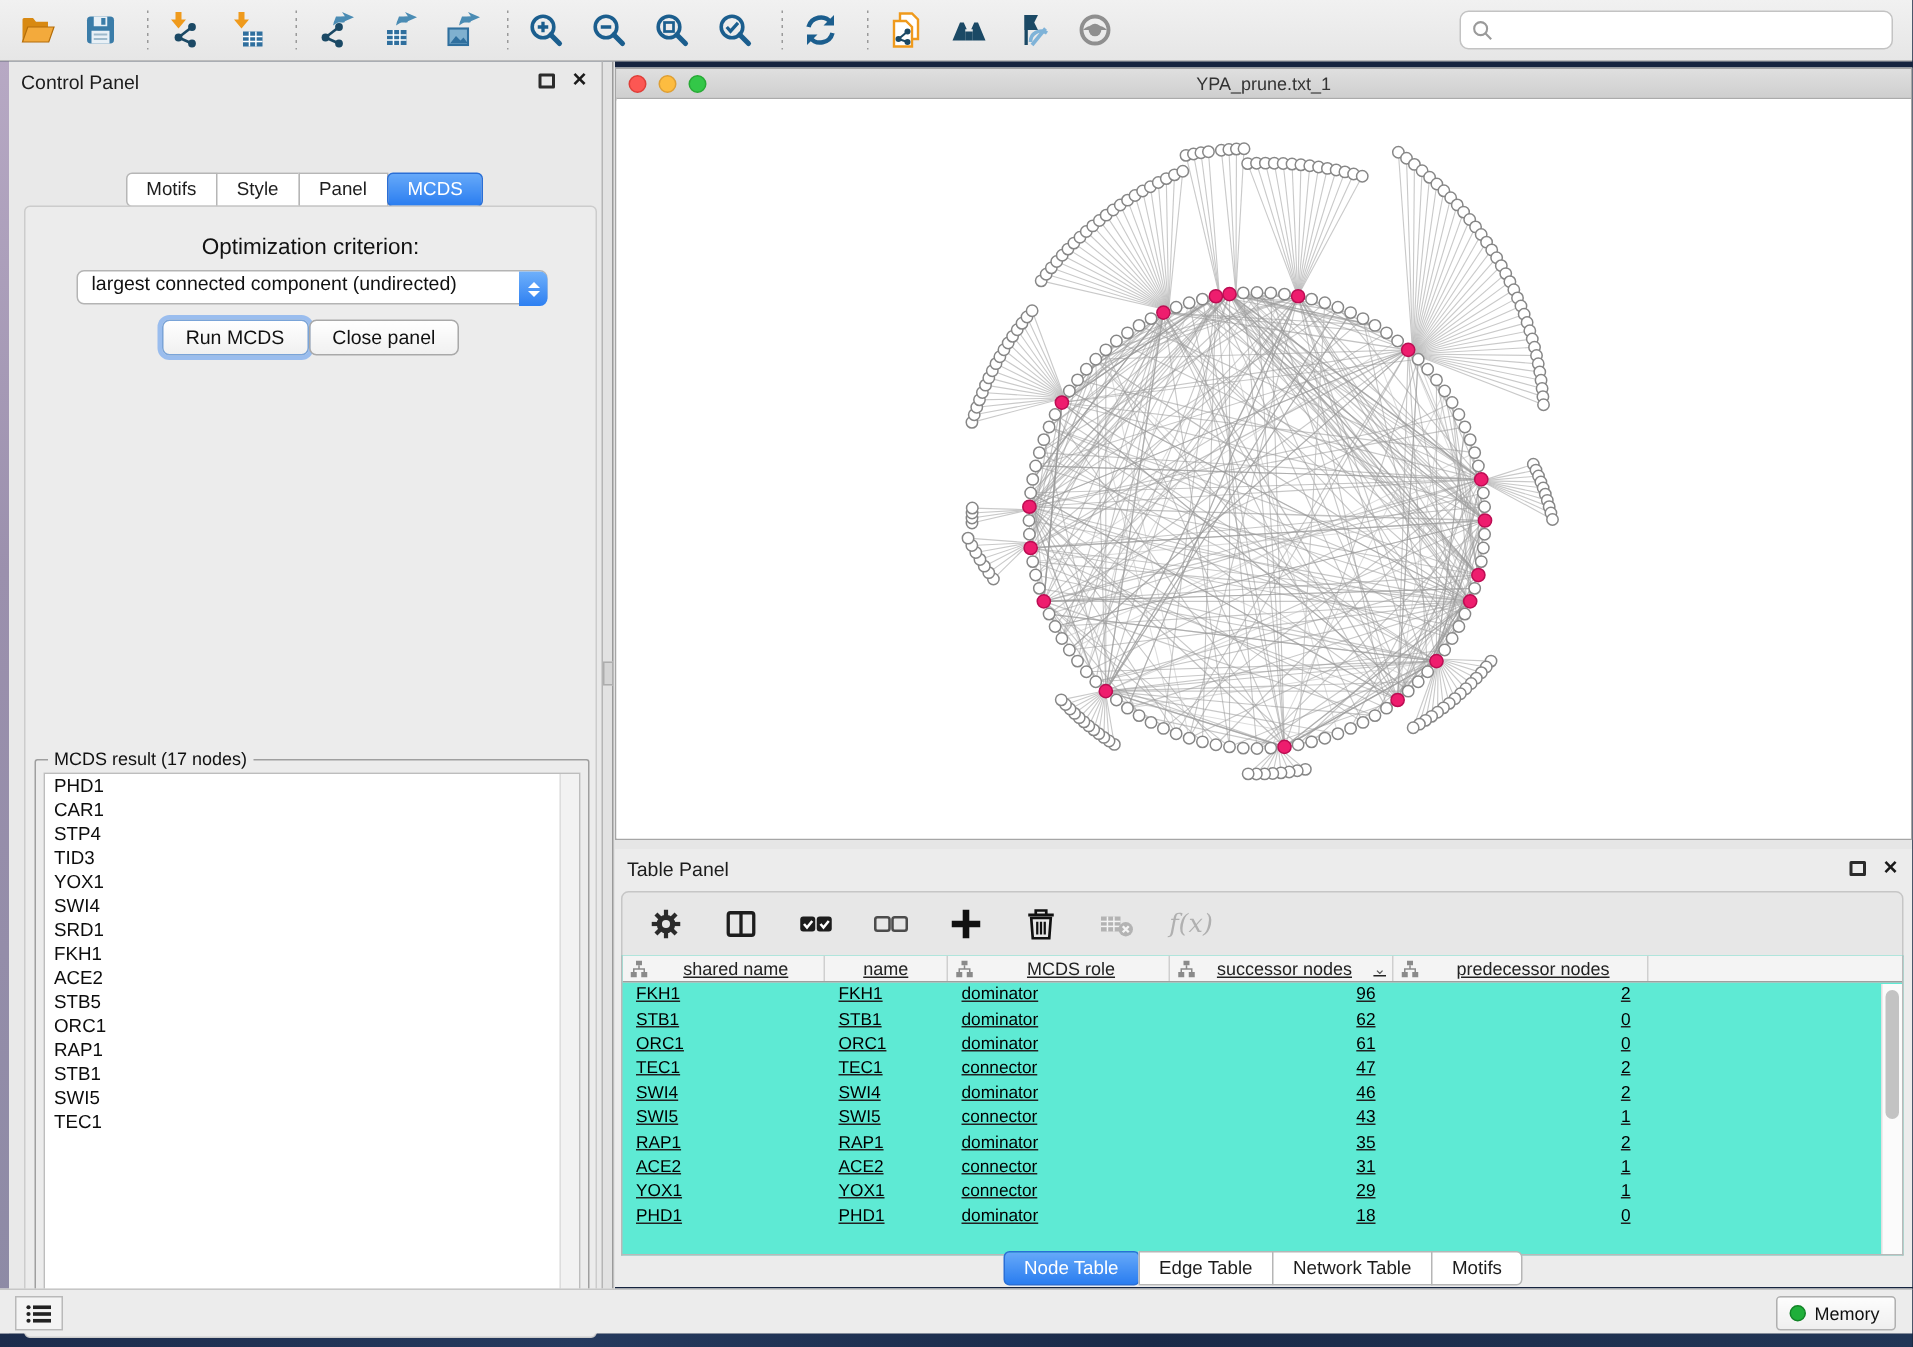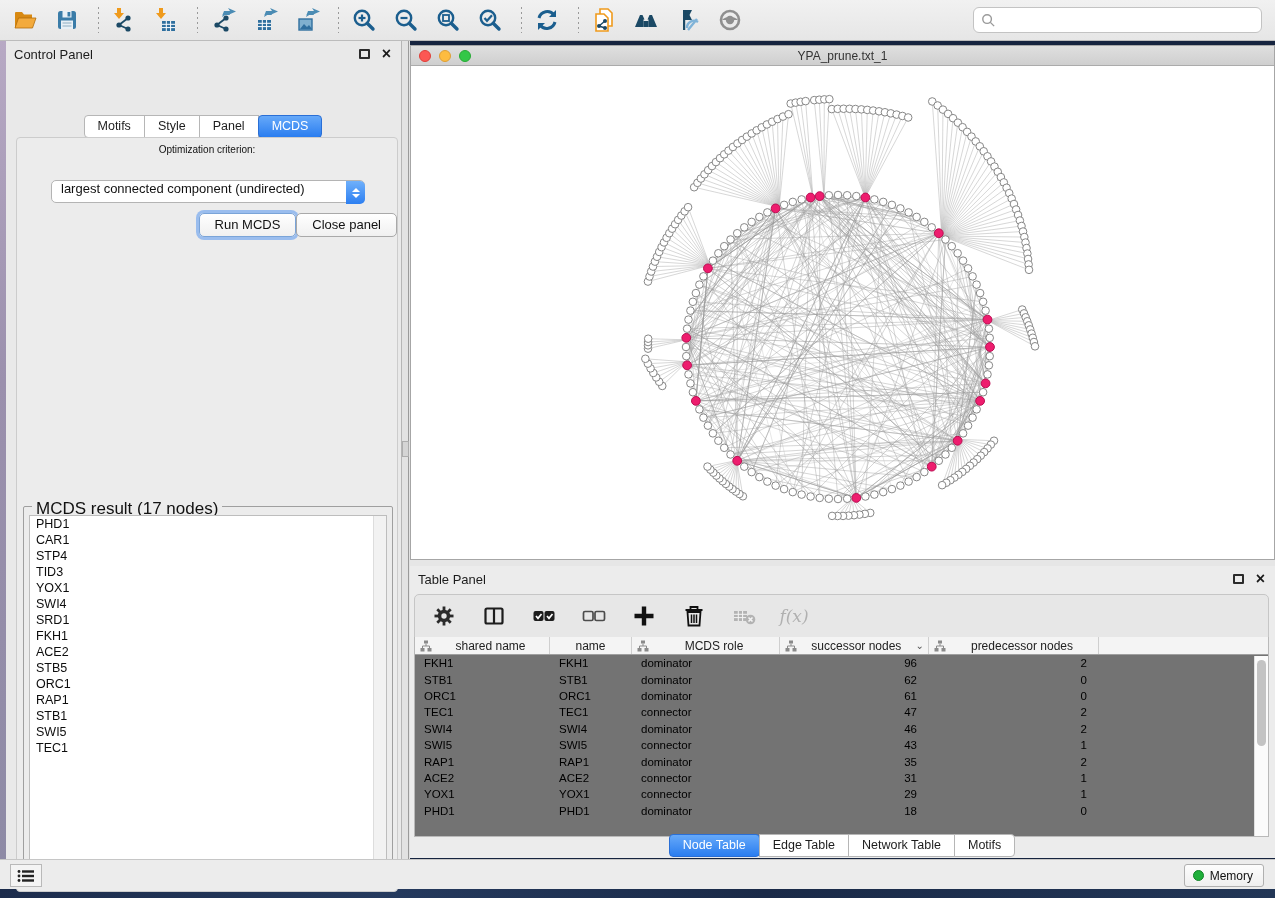--- a/index.html
+++ b/index.html
@@ -38,37 +38,37 @@
   .cp-tabs { position:absolute; left:0; top:74px; width:100%; display:flex; justify-content:center; }
   .seg-tab { padding:3px 13px 4px; background:#fff; border:1px solid #b6b6b6; margin-left:-1px;
              font-size:12.5px; color:#1d1d1d; cursor:pointer; white-space:nowrap; }
   .seg-tab:first-child { border-radius:4px 0 0 4px; }
   .seg-tab:last-child  { border-radius:0 4px 4px 0; }
   .seg-tab.active { background:linear-gradient(#66a9f9,#2a7df0); border-color:#2a6fd6; color:#fff;
                     border-radius:4px; }
 
   .cp-inner { position:absolute; left:10px; top:96px; width:382px; height:755px;
               background:#ececec; border:1px solid #cccccc; border-radius:4px; }
-  .opt-label { text-align:center; margin-top:6px; font-size:10px; color:#111; }
+  .opt-label { text-align:center; margin-top:18px; font-size:15px; color:#111; }
   .combo { position:absolute; left:34px; top:42px; width:314px; height:23px; background:#fff;
            border:1px solid #b4b4b4; border-radius:5px; display:flex; cursor:pointer; }
   .combo-text { flex:1; padding-left:9px; font-size:13px; color:#111; white-space:nowrap; }
   .combo-btn { width:19px; height:23px; margin-right:-1px; background:linear-gradient(#6fb0fb,#2d7ff1);
                border-radius:0 5px 5px 0; display:flex; flex-direction:column; align-items:center; justify-content:center; gap:2px; }
   .chev-up    { width:0; height:0; border-left:4px solid transparent; border-right:4px solid transparent; border-bottom:4px solid #fff; }
   .chev-down  { width:0; height:0; border-left:4px solid transparent; border-right:4px solid transparent; border-top:4px solid #fff; }
-  .btn-row { position:absolute; left:0; top:75px; width:100%; display:flex; justify-content:flex-end; }
+  .btn-row { position:absolute; left:0; top:75px; width:100%; display:flex; justify-content:center; }
   .aqua-btn { padding:3px 15px 4px; font:13px "Liberation Sans",sans-serif; color:#111;
               background:linear-gradient(#ffffff,#f0f0f0); border:1px solid #a9a9a9; border-radius:5px; cursor:pointer; }
   .aqua-btn.focused { box-shadow:0 0 0 3px rgba(110,165,240,.65); border-color:#7aa4d8; }
 
   .mcds-fieldset { position:absolute; left:6px; top:368px; width:370px; height:373px;
                    border:1px solid #9f9f9f; border-radius:2px; }
   .mcds-legend { position:absolute; left:8px; top:-8px; background:#ececec; padding:0 4px;
-                 font-size:17px; color:#111; }
+                 font-size:12px; color:#111; }
   .mcds-list { position:absolute; left:5px; top:8px; right:5px; bottom:5px; background:#fff;
                border:1px solid #bdbdbd; overflow:hidden; }
   .mcds-item { font-size:12.5px; line-height:16px; padding-left:6px; color:#0d0d0d; }
   .mcds-scroll { position:absolute; right:0; top:0; bottom:0; width:13px; background:#f2f2f2; border-left:1px solid #ddd; }
 
   
   .v-splitter { position:absolute; left:402px; top:41px; width:8px; height:820px; background:#e2e2e2; cursor:col-resize; }
   .v-splitter .line { position:absolute; left:6px; top:0; width:1px; height:100%; background:#9a9a9a; }
   .v-splitter .grip { position:absolute; left:0; top:400px; width:7px; height:16px; background:#d5d5d5; border:1px solid #adadad; }
   .h-splitter { position:absolute; left:410px; top:560px; width:865px; height:6px; background:#e6e6e6; cursor:row-resize; }
@@ -88,22 +88,22 @@
 
   
   .table-panel { position:absolute; left:410px; top:566px; width:865px; height:292px; background:#ececec; }
   .tp-toolbar { position:absolute; left:4px; top:28px; right:6px; height:44px;
                 background:#e7e7e7; border:1px solid #c6c6c6; border-radius:5px 5px 0 0;
                 display:flex; align-items:center; padding-left:16px; gap:24px; }
   .tp-icon { width:26px; height:26px; display:flex; align-items:center; justify-content:center; cursor:pointer; }
   .tp-icon.disabled { cursor:default; }
   .fx-label { font-family:"DejaVu Serif",serif; font-style:italic; font-size:17px; color:#b0b0b0; }
 
-  .tp-table { position:absolute; left:4px; top:71px; right:6px; height:200px; background:#737373;
-              border:1px solid #b9b9b9; border-top:none; overflow:hidden; }
+  .tp-table { position:absolute; left:4px; top:71px; right:6px; height:200px; background:#5eead4;
+              border:1px solid #b9b9b9; border-top:none; overflow:hidden;text-decoration:underline; }
   .tbl-header { display:flex; height:18px; background:#f4f4f4; border-bottom:1px solid #9f9f9f; }
   .th { display:flex; align-items:center; border-right:1px solid #cfcfcf; font-size:12px; color:#222;
         position:relative; cursor:pointer; }
   .th .lbl { flex:1; text-align:center; padding:0 4px; white-space:nowrap; }
   .th .tree { margin-left:5px; }
   .sort-chev { font-size:10px; color:#555; margin-right:4px; }
   .tbl-row { display:flex; height:16.4px; align-items:center; }
   .td { font-size:11.5px; color:#000; white-space:nowrap; overflow:hidden; }
   .td.text { padding-left:9px; }
   .td.num  { text-align:right; padding-right:12px; }

